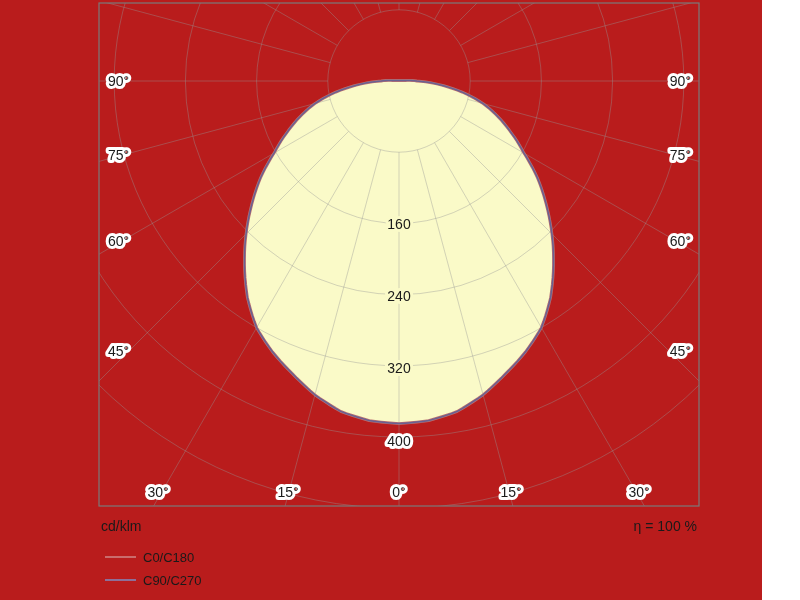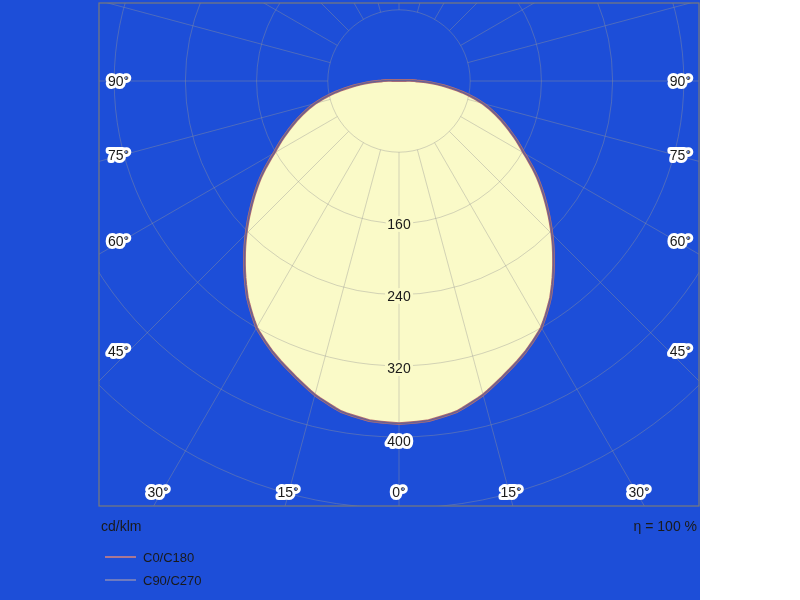--- a/index.html
+++ b/index.html
@@ -1,19 +1,19 @@
 <!DOCTYPE html>
 <html><head>
 <meta charset="utf-8">
 <style>
   html, body { margin: 0; padding: 0; background: #ffffff; }
   .stage {
     position: relative;
-    width: 700px; height: 600px;
-    background: #1d4ed8;
+    width: 762px; height: 600px;
+    background: #b91c1c;
     font-family: "Liberation Sans", "DejaVu Sans", sans-serif;
     overflow: hidden;
   }
   svg text {
     font-family: "Liberation Sans", "DejaVu Sans", sans-serif;
     font-size: 14px;
     fill: #1a1a1a;
   }
   svg text.halo-w  { paint-order: stroke; stroke: #ffffff; stroke-width: 6px; stroke-linejoin: round; }
   svg text.halo-y  { paint-order: stroke; stroke: #fafac8; stroke-width: 6px; stroke-linejoin: round; }

